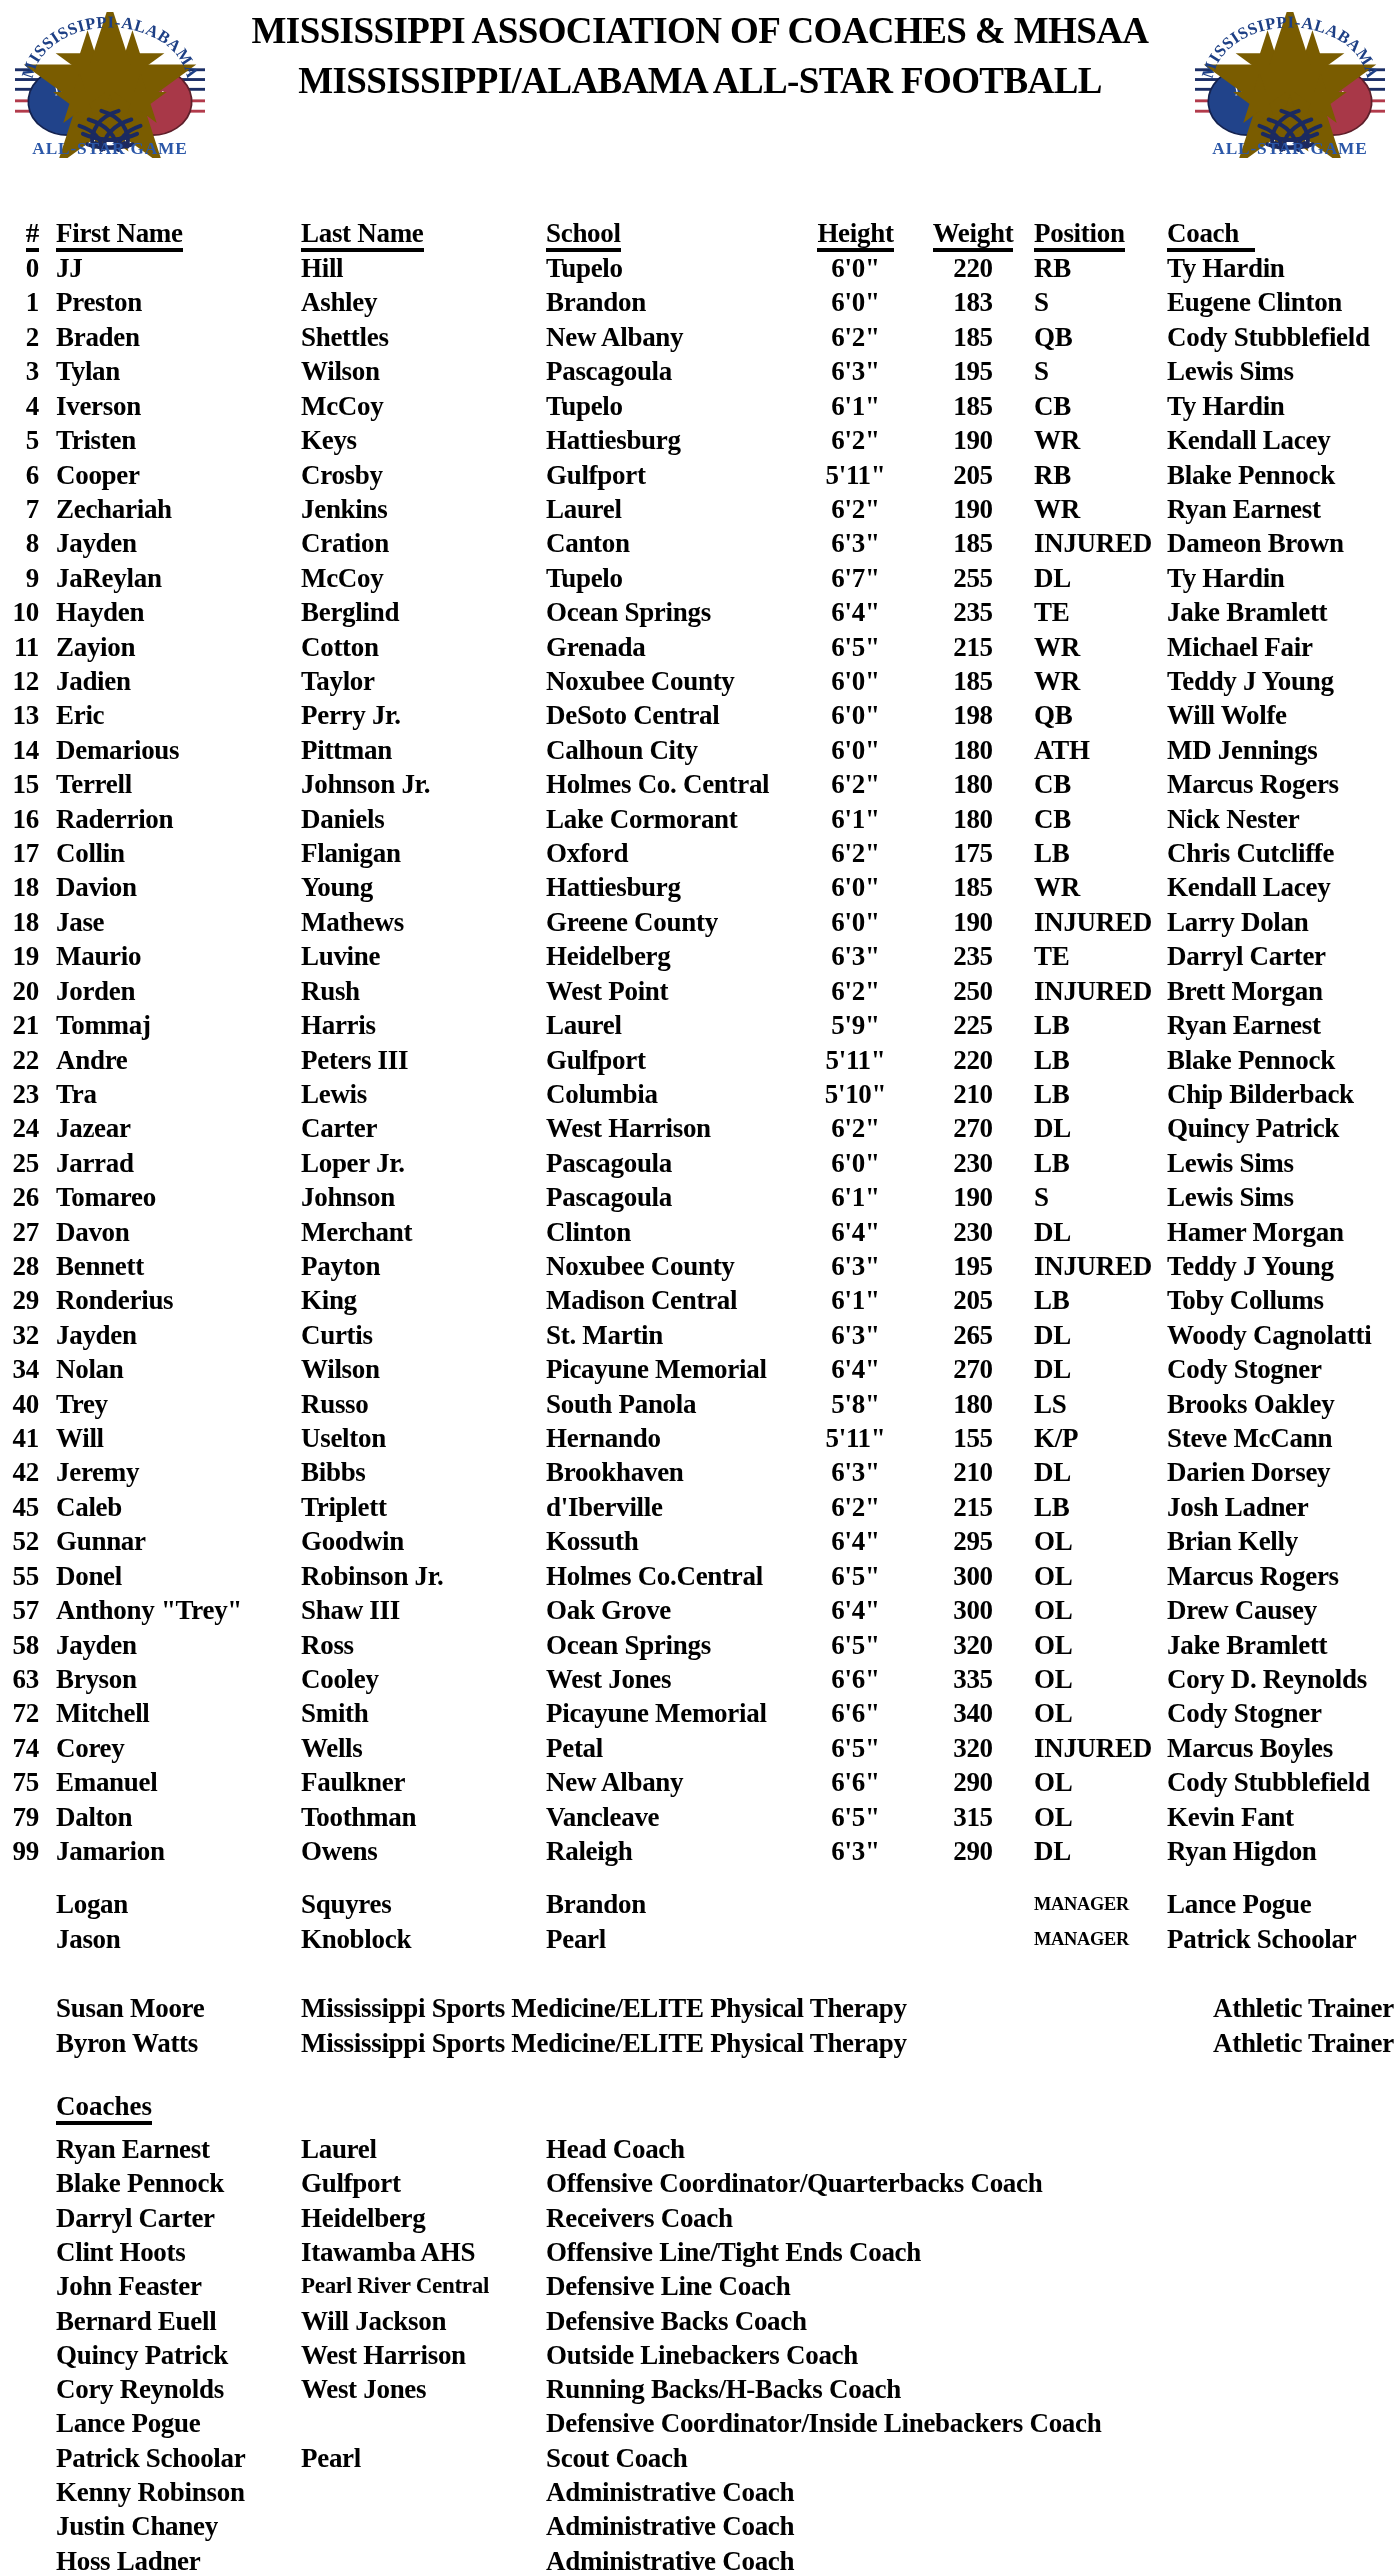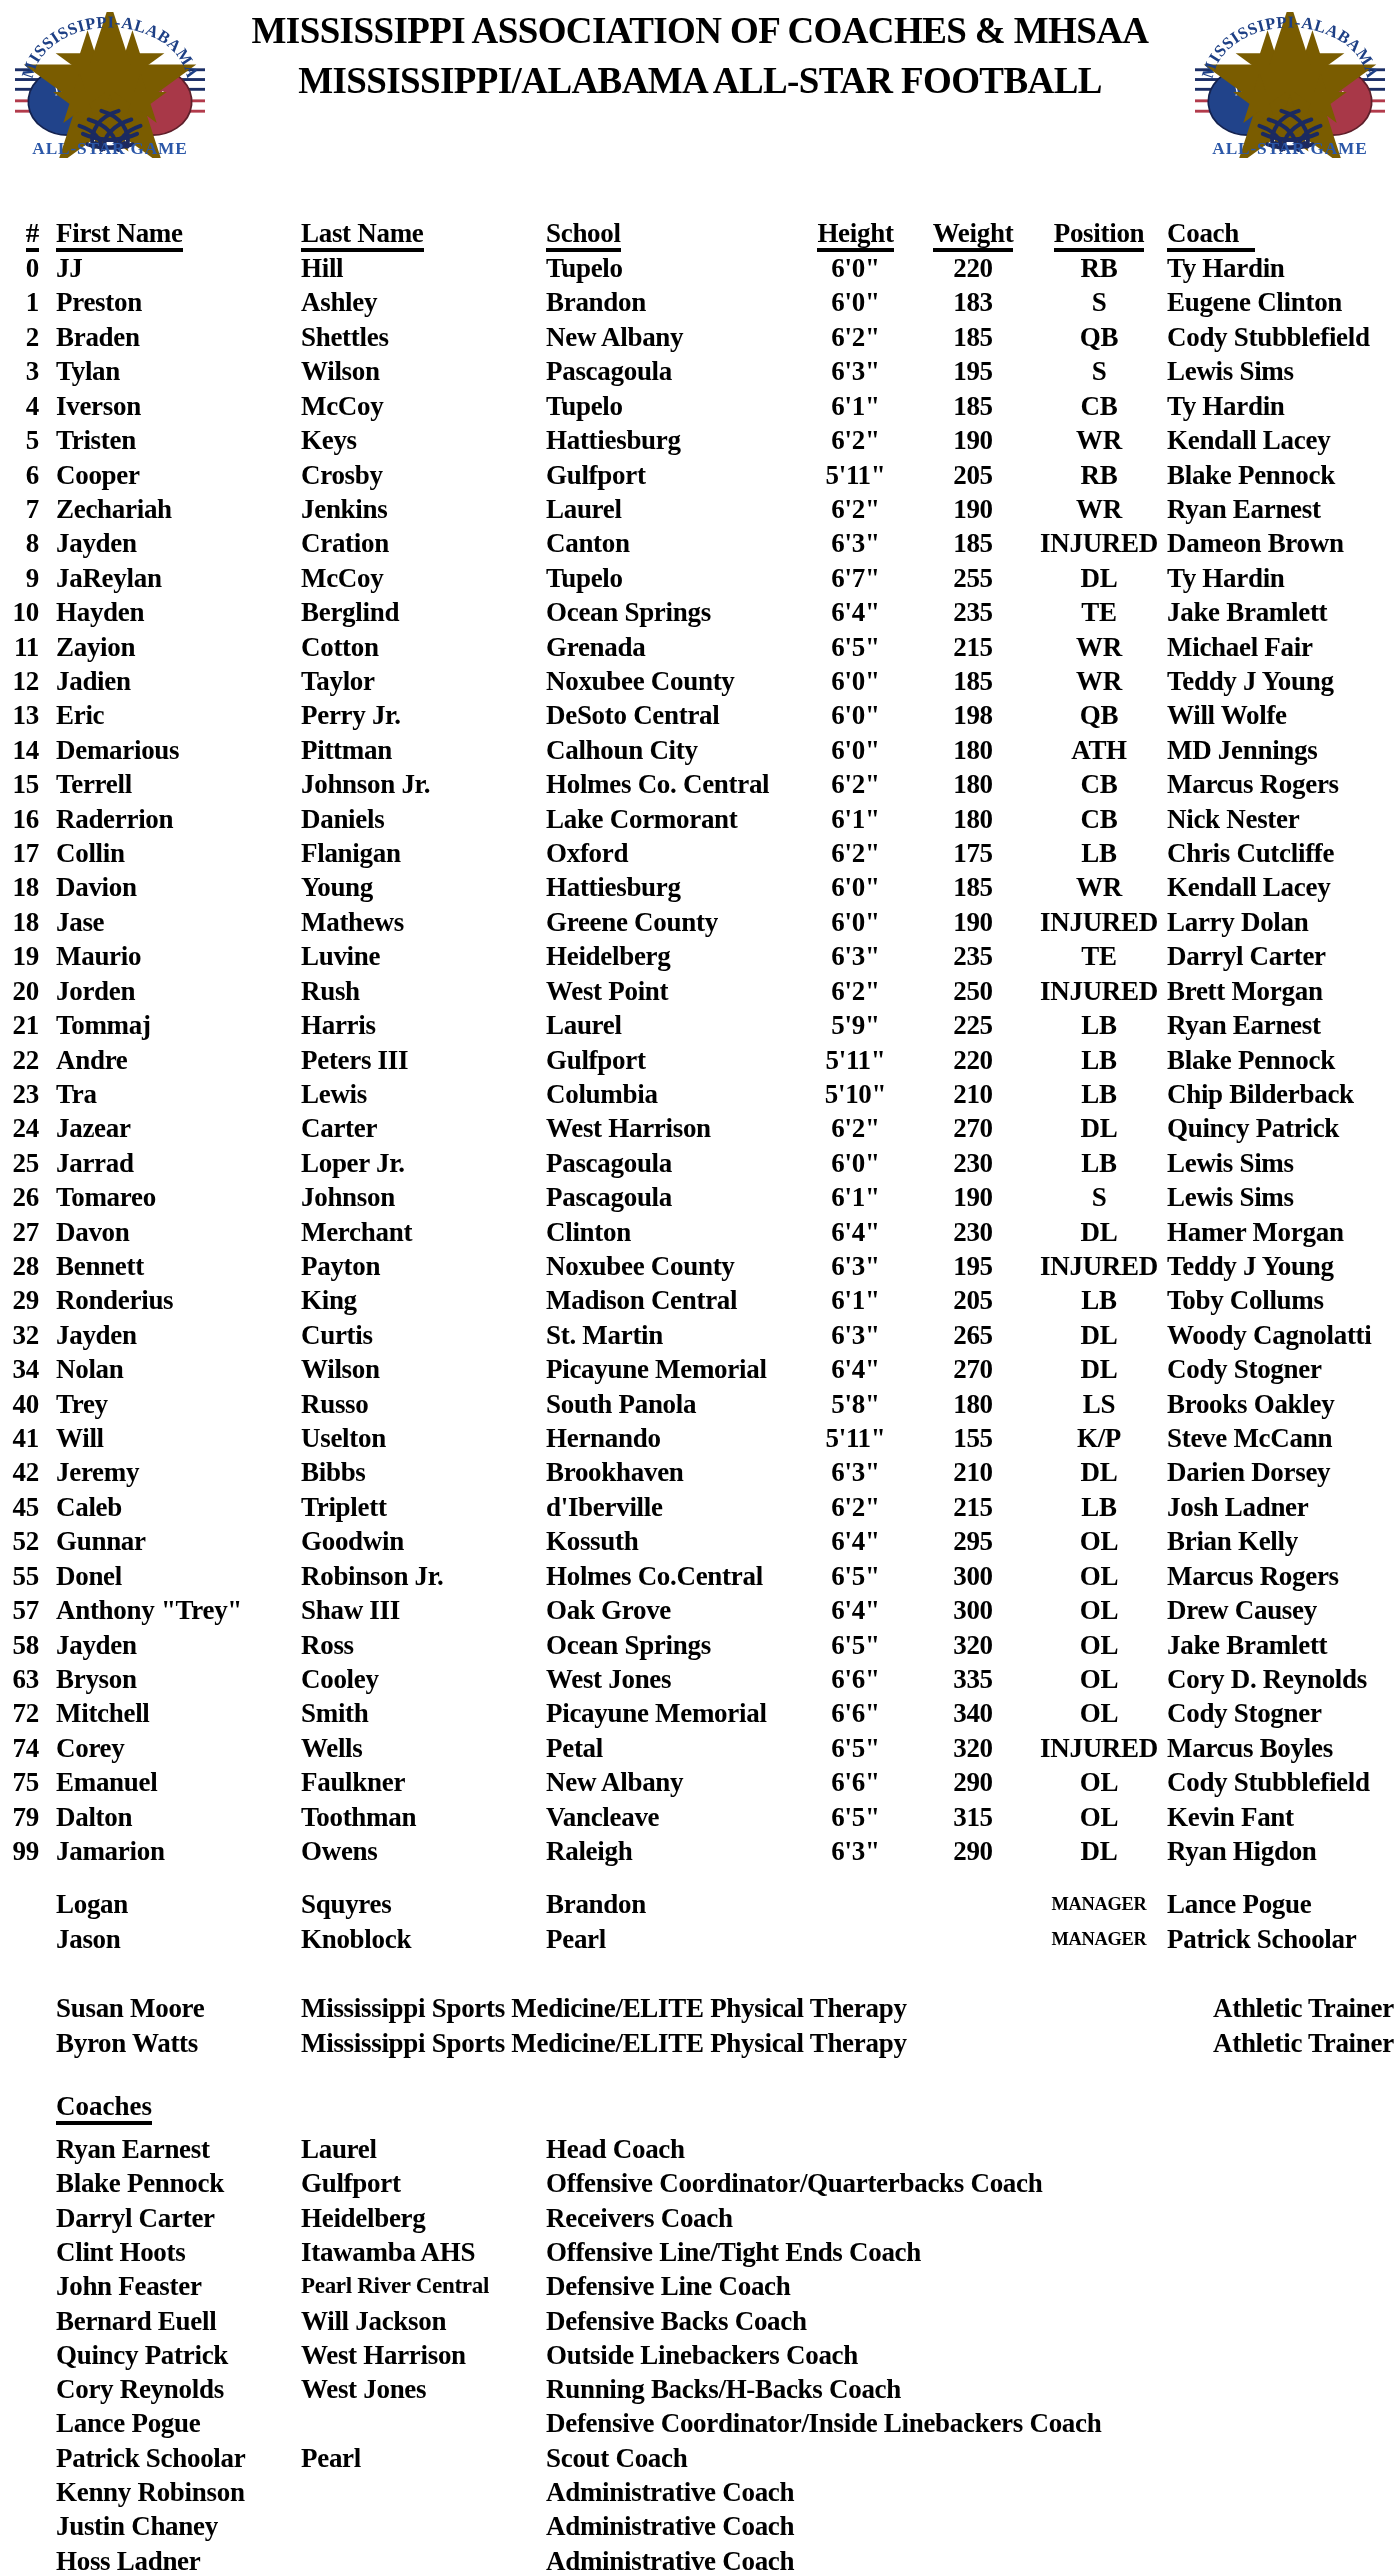--- a/index.html
+++ b/index.html
@@ -16,21 +16,21 @@
   #logo-right{left:1195px;}
 
   .row{position:absolute;left:0;width:1400px;height:34px;line-height:34px;font-size:27px;font-weight:bold;letter-spacing:-0.3px;white-space:nowrap;}
   .row > span{position:absolute;top:0;}
   .c-num{left:0;width:39px;text-align:right;}
   .c-first{left:56px;}
   .c-last{left:301px;}
   .c-school{left:546px;}
   .c-height{left:796px;width:119px;text-align:center;}
   .c-weight{left:918px;width:110px;text-align:center;}
-  .c-pos{left:1034px;width:130px;text-align:center;}
+  .c-pos{left:1034px;width:130px;}
   .c-coach{left:1167px;}
   .c-role-right{left:auto;right:6.1px;text-align:right;}
 
   .header-row{top:216px;}
   .hul{display:inline-block;border-bottom:4.3px solid #000;padding-bottom:0.6px;line-height:28px;}
   .hul-coach{padding-right:16px;}
 
   .small-text{font-size:18.4px;}
   .mid-text{font-size:23px;}
 

